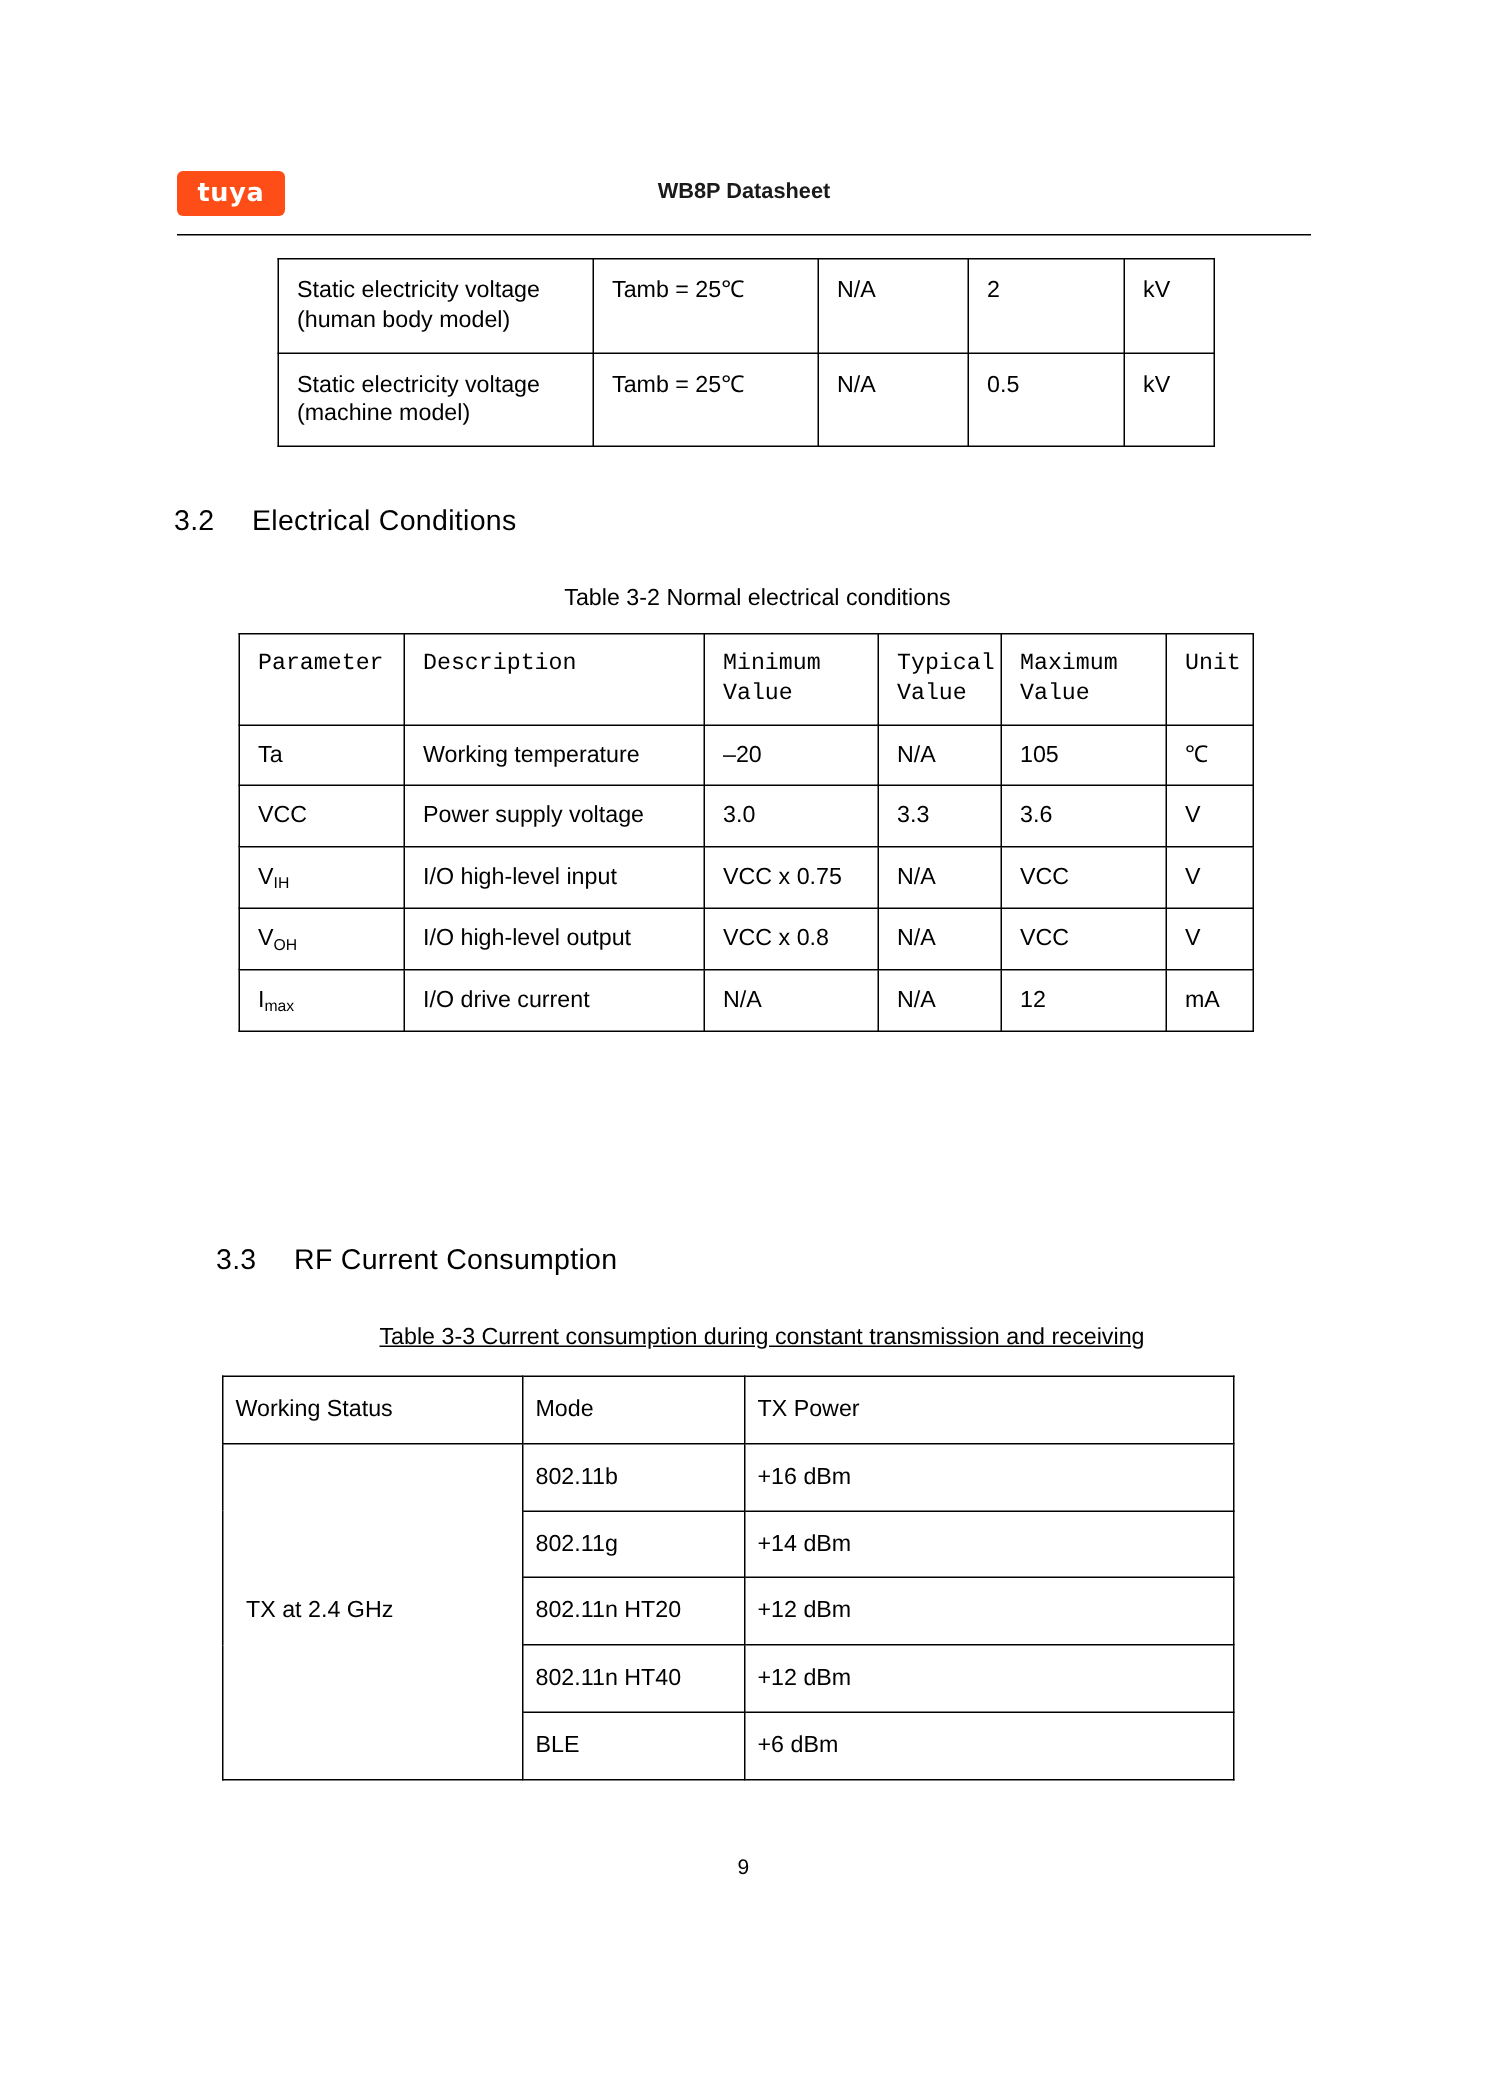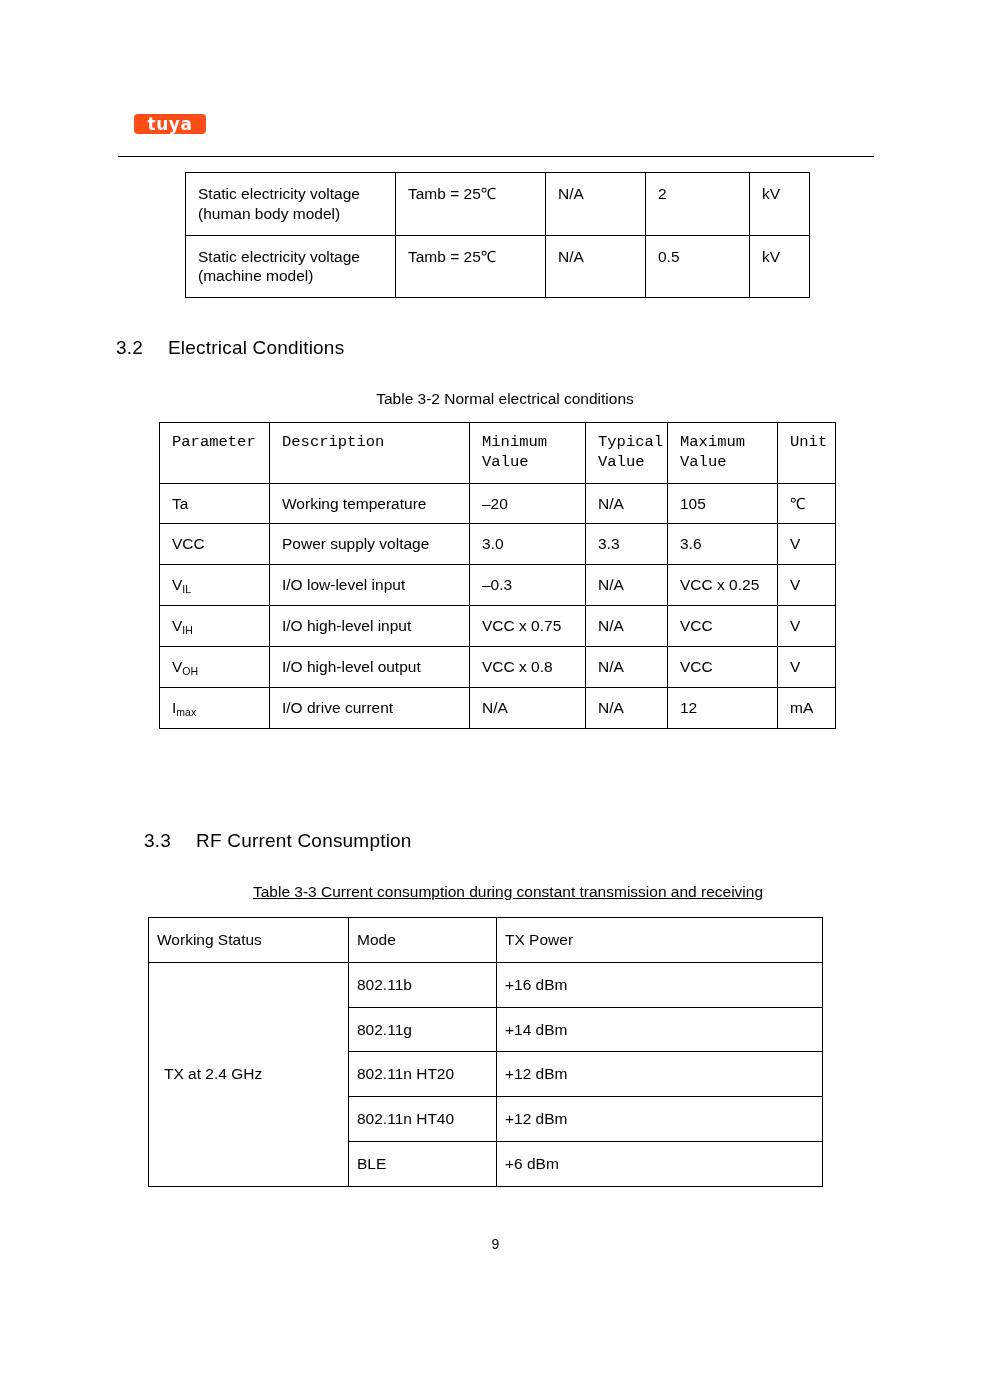--- a/index.html
+++ b/index.html
@@ -26,24 +26,24 @@
   
   .header {
     position: absolute;
     top: 112px;
     left: 118px;
     width: 756px;
     height: 46px;
   }
   .logo {
     position: absolute;
-    left: 16px;
+    left: 0;
     top: 2px;
     width: 72px;
-    height: 20px;
+    height: 30px;
     background: #ff4d18;
     border-radius: 4px;
     display: flex;
     align-items: center;
     justify-content: center;
   }
   .logo-text {
     color: #ffffff;
     font-size: 17px;
     font-weight: bold;
@@ -165,20 +165,21 @@
 </style>
 </head>
 <body>
 
 <div class="page">
 
   <div class="header">
     <div class="logo">
       <span class="logo-text">tuya</span>
     </div>
+    <div class="header-title">WB8P Datasheet</div>
     <div class="header-rule"></div>
   </div>
 
   <table class="tbl-esd">
     <colgroup>
       <col style="width:210px">
       <col style="width:150px">
       <col style="width:100px">
       <col style="width:104px">
       <col style="width:60px">
@@ -244,28 +245,20 @@
       </tr>
       <tr>
         <td><span>VCC</span><sub></sub></td>
         <td>Power supply voltage</td>
         <td>3.0</td>
         <td>3.3</td>
         <td>3.6</td>
         <td>V</td>
       </tr>
       <tr>
-        <td><span>V</span><sub>IL</sub></td>
-        <td>I/O low-level input</td>
-        <td>–0.3</td>
-        <td>N/A</td>
-        <td>VCC x 0.25</td>
-        <td>V</td>
-      </tr>
-      <tr>
         <td><span>V</span><sub>IH</sub></td>
         <td>I/O high-level input</td>
         <td>VCC x 0.75</td>
         <td>N/A</td>
         <td>VCC</td>
         <td>V</td>
       </tr>
       <tr>
         <td><span>V</span><sub>OH</sub></td>
         <td>I/O high-level output</td>

